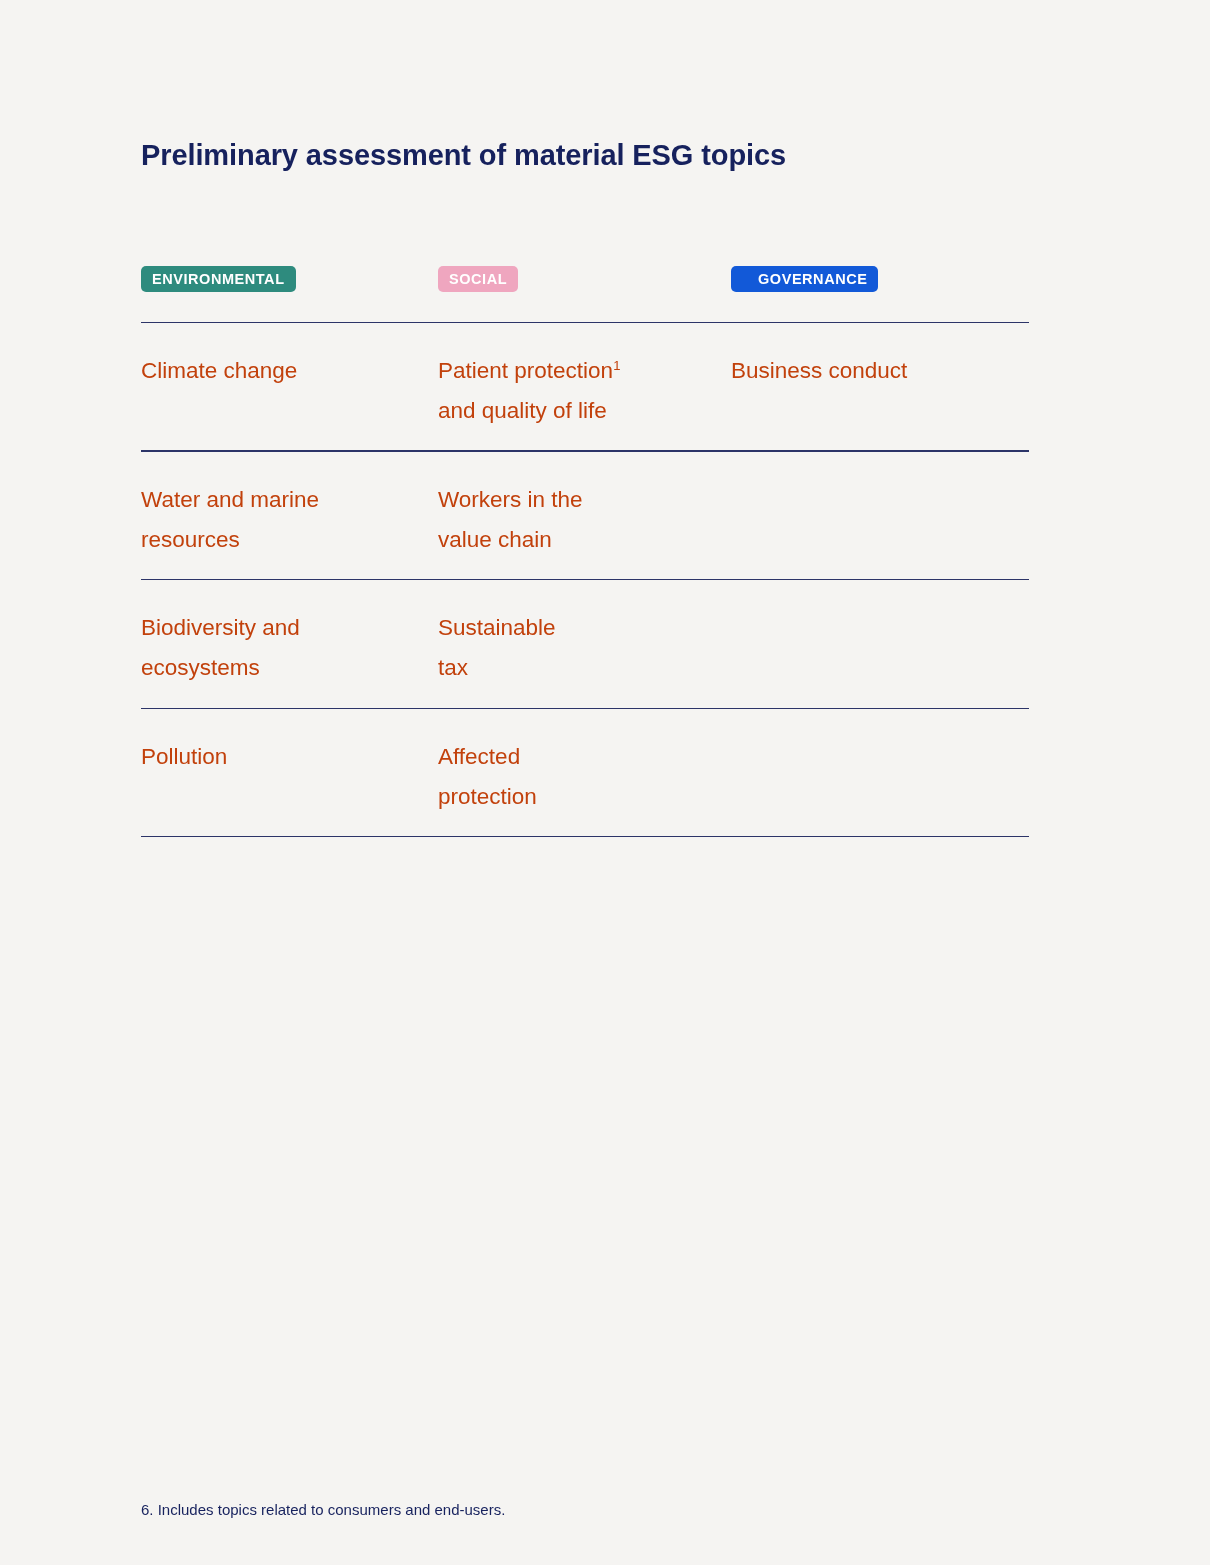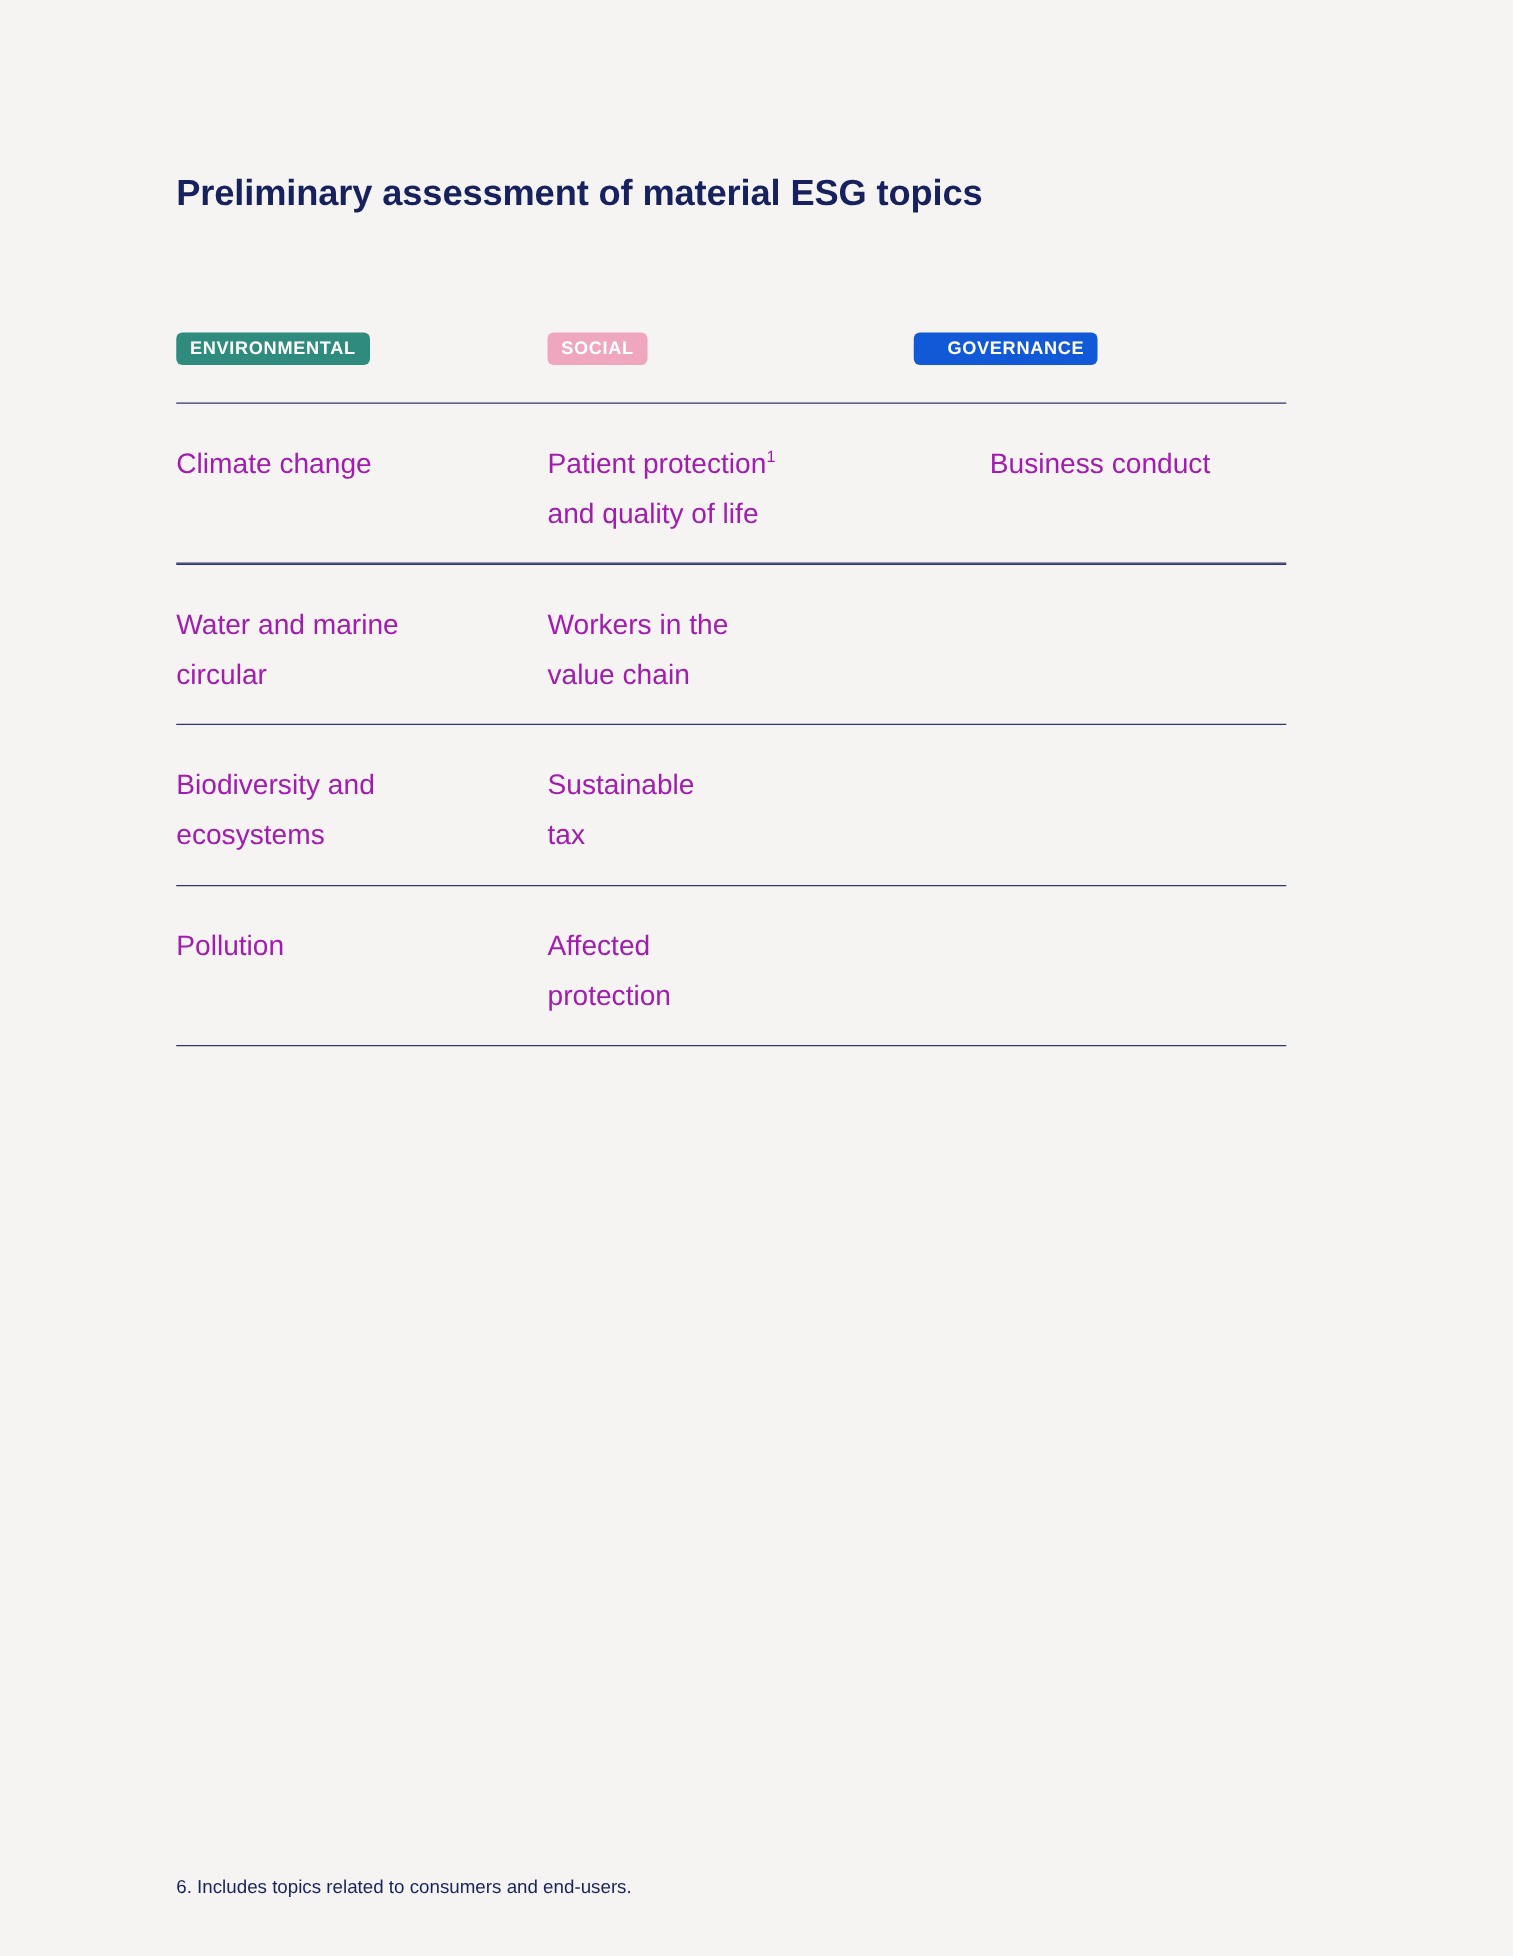--- a/index.html
+++ b/index.html
@@ -79,26 +79,26 @@
     min-height: 96px;
     padding-top: 28px;
     box-sizing: border-box;
   }
 
   .cell {
     position: absolute;
     top: 28px;
     font-size: 22.5px;
     line-height: 40px;
-    color: #a21caf;
+    color: #c2410c;
     white-space: pre-line;
   }
   .cell.col-0 { left: 0px;   width: 290px; }
   .cell.col-1 { left: 297px; width: 290px; }
-  .cell.col-2 { left: 590px; width: 298px; text-align: center; }
+  .cell.col-2 { left: 590px; width: 298px; }
 
   .cell sup {
     font-size: 13px;
     line-height: 0;
     vertical-align: super;
   }
 
   .row-1 { min-height: 127px; }
   .row-2 { min-height: 128px; }
   .row-3 { min-height: 127px; }
@@ -137,21 +137,21 @@
       <div class="cell col-0">Climate change</div>
       <div class="cell col-1"><span>Patient protection</span><sup>1</sup><br><span>and quality of life</span></div>
       <div class="cell col-2">Business conduct</div>
     </div>
     <div class="divider"></div>
 
     <div class="divider"></div>
 
     <div class="row row-3">
       <div class="cell col-0">Water and marine
-circular</div>
+resources</div>
       <div class="cell col-1">Workers in the
 value chain</div>
       <div class="cell col-2"></div>
     </div>
     <div class="divider"></div>
 
     <div class="row row-4">
       <div class="cell col-0">Biodiversity and
 ecosystems</div>
       <div class="cell col-1">Sustainable

